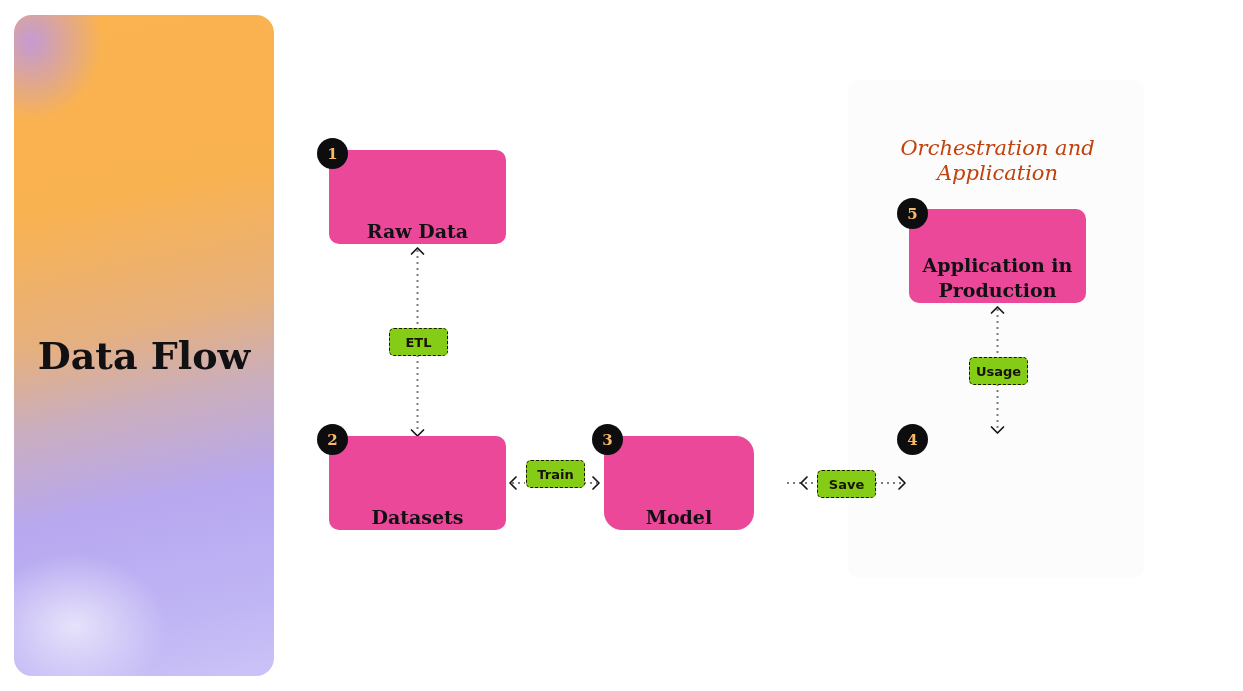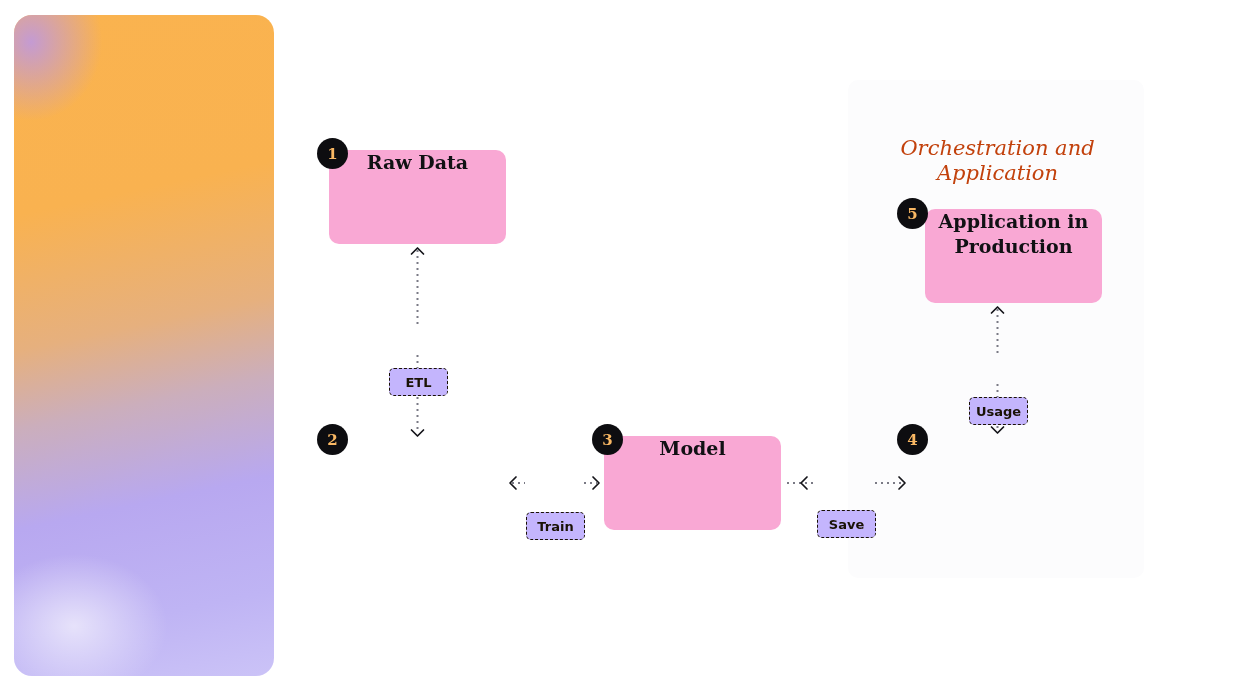--- a/index.html
+++ b/index.html
@@ -18,39 +18,40 @@
   .sb-blob-bl{position:absolute;left:-70px;bottom:-50px;width:260px;height:200px;border-radius:50%;
     background:radial-gradient(closest-side,rgba(255,255,255,.62),rgba(255,255,255,0) 72%);}
   .sb-title{position:absolute;left:0;right:0;top:318px;text-align:center;
     font-family:"DejaVu Serif",serif;font-weight:700;font-size:38px;color:#111114;}
 
   
   .canvas{position:absolute;left:0;top:0;width:1243px;height:691px;}
   .group-box{position:absolute;background:#fcfcfd;border-radius:10px;}
   .group-title{position:absolute;text-align:center;font-style:italic;
     font-family:"DejaVu Serif",serif;font-size:21px;line-height:25px;color:#c2410c;}
-  .node{position:absolute;background:#f9a8d4;border-radius:10px;
-    display:flex;align-items:flex-start;justify-content:center;text-align:center;}
+  .node{position:absolute;background:#ec4899;border-radius:10px;
+    display:flex;align-items:flex-end;justify-content:center;text-align:center;}
   .node span{font-family:"DejaVu Serif",serif;font-weight:700;font-size:19px;color:#111114;line-height:25px;}
   .badge{position:absolute;width:31px;height:31px;border-radius:50%;background:#0d0d10;
     display:flex;align-items:center;justify-content:center;z-index:5;}
   .badge span{font-family:"DejaVu Serif",serif;font-weight:700;font-size:15px;color:#f9b864;}
-  .elabel{position:absolute;background:#c4b5fd;border:1.5px dashed #1a1205;border-radius:5px;
-    display:flex;align-items:center;justify-content:center;z-index:4;margin-top:40px;}
+  .elabel{position:absolute;background:#84cc16;border:1.5px dashed #1a1205;border-radius:5px;
+    display:flex;align-items:center;justify-content:center;z-index:4;}
   .elabel span{font-family:"DejaVu Sans",sans-serif;font-weight:700;font-size:13px;color:#1a1205;}
   svg.edges{position:absolute;left:0;top:0;width:1243px;height:691px;overflow:visible;}
 </style>
 </head>
 <body>
 
 <div id="root">
   <div class="sidebar">
     <div class="sb-grad"></div>
     <div class="sb-blob-tl"></div>
     <div class="sb-blob-bl"></div>
+    <div class="sb-title">Data Flow</div>
   </div>
 
   <div class="canvas">
     <div class="group-box" style="left:848px;top:80px;width:296px;height:498px;"></div>
     <div class="group-title" style="left:900px;top:136px;width:195px;">
       <div>Orchestration and</div>
       <div>Application</div>
     </div>
 
     <svg class="edges">
@@ -80,47 +81,50 @@
       </g>
     </svg>
 
     <div class="node" style="left:329px;top:150px;width:177px;height:94px;">
         <span>Raw Data</span>
       </div>
     <div class="badge" style="left:317px;top:138px;">
         <span>1</span>
       </div>
 
+    <div class="node" style="left:329px;top:436px;width:177px;height:94px;">
+        <span>Datasets</span>
+      </div>
     <div class="badge" style="left:317px;top:424px;">
         <span>2</span>
       </div>
 
-    <div class="node" style="left:604px;top:436px;width:177px;height:94px;">
+    <div class="node" style="left:604px;top:436px;width:150px;height:94px;border-radius:18px;">
         <span>Model</span>
       </div>
     <div class="badge" style="left:592px;top:424px;">
         <span>3</span>
       </div>
 
     <div class="badge" style="left:897px;top:424px;">
         <span>4</span>
       </div>
 
-    <div class="node" style="left:909px;top:209px;width:177px;height:94px;margin-left:16px;">
+    <div class="node" style="left:909px;top:209px;width:177px;height:94px;">
         <span style="white-space:pre-line">Application in
 Production</span>
       </div>
     <div class="badge" style="left:897px;top:198px;">
         <span>5</span>
       </div>
 
     <div class="elabel" style="left:389px;top:328px;width:57px;height:26px;">
         <span>ETL</span>
       </div>
-    <div class="elabel" style="left:526px;top:472px;width:57px;height:26px;">
+    <div class="elabel" style="left:526px;top:460px;width:57px;height:26px;">
         <span>Train</span>
       </div>
     <div class="elabel" style="left:817px;top:470px;width:57px;height:26px;text-align:right;">
         <span>Save</span>
       </div>
     <div class="elabel" style="left:969px;top:357px;width:57px;height:26px;align-items:center;">
         <span>Usage</span>
       </div>
   </div>
 </div>

